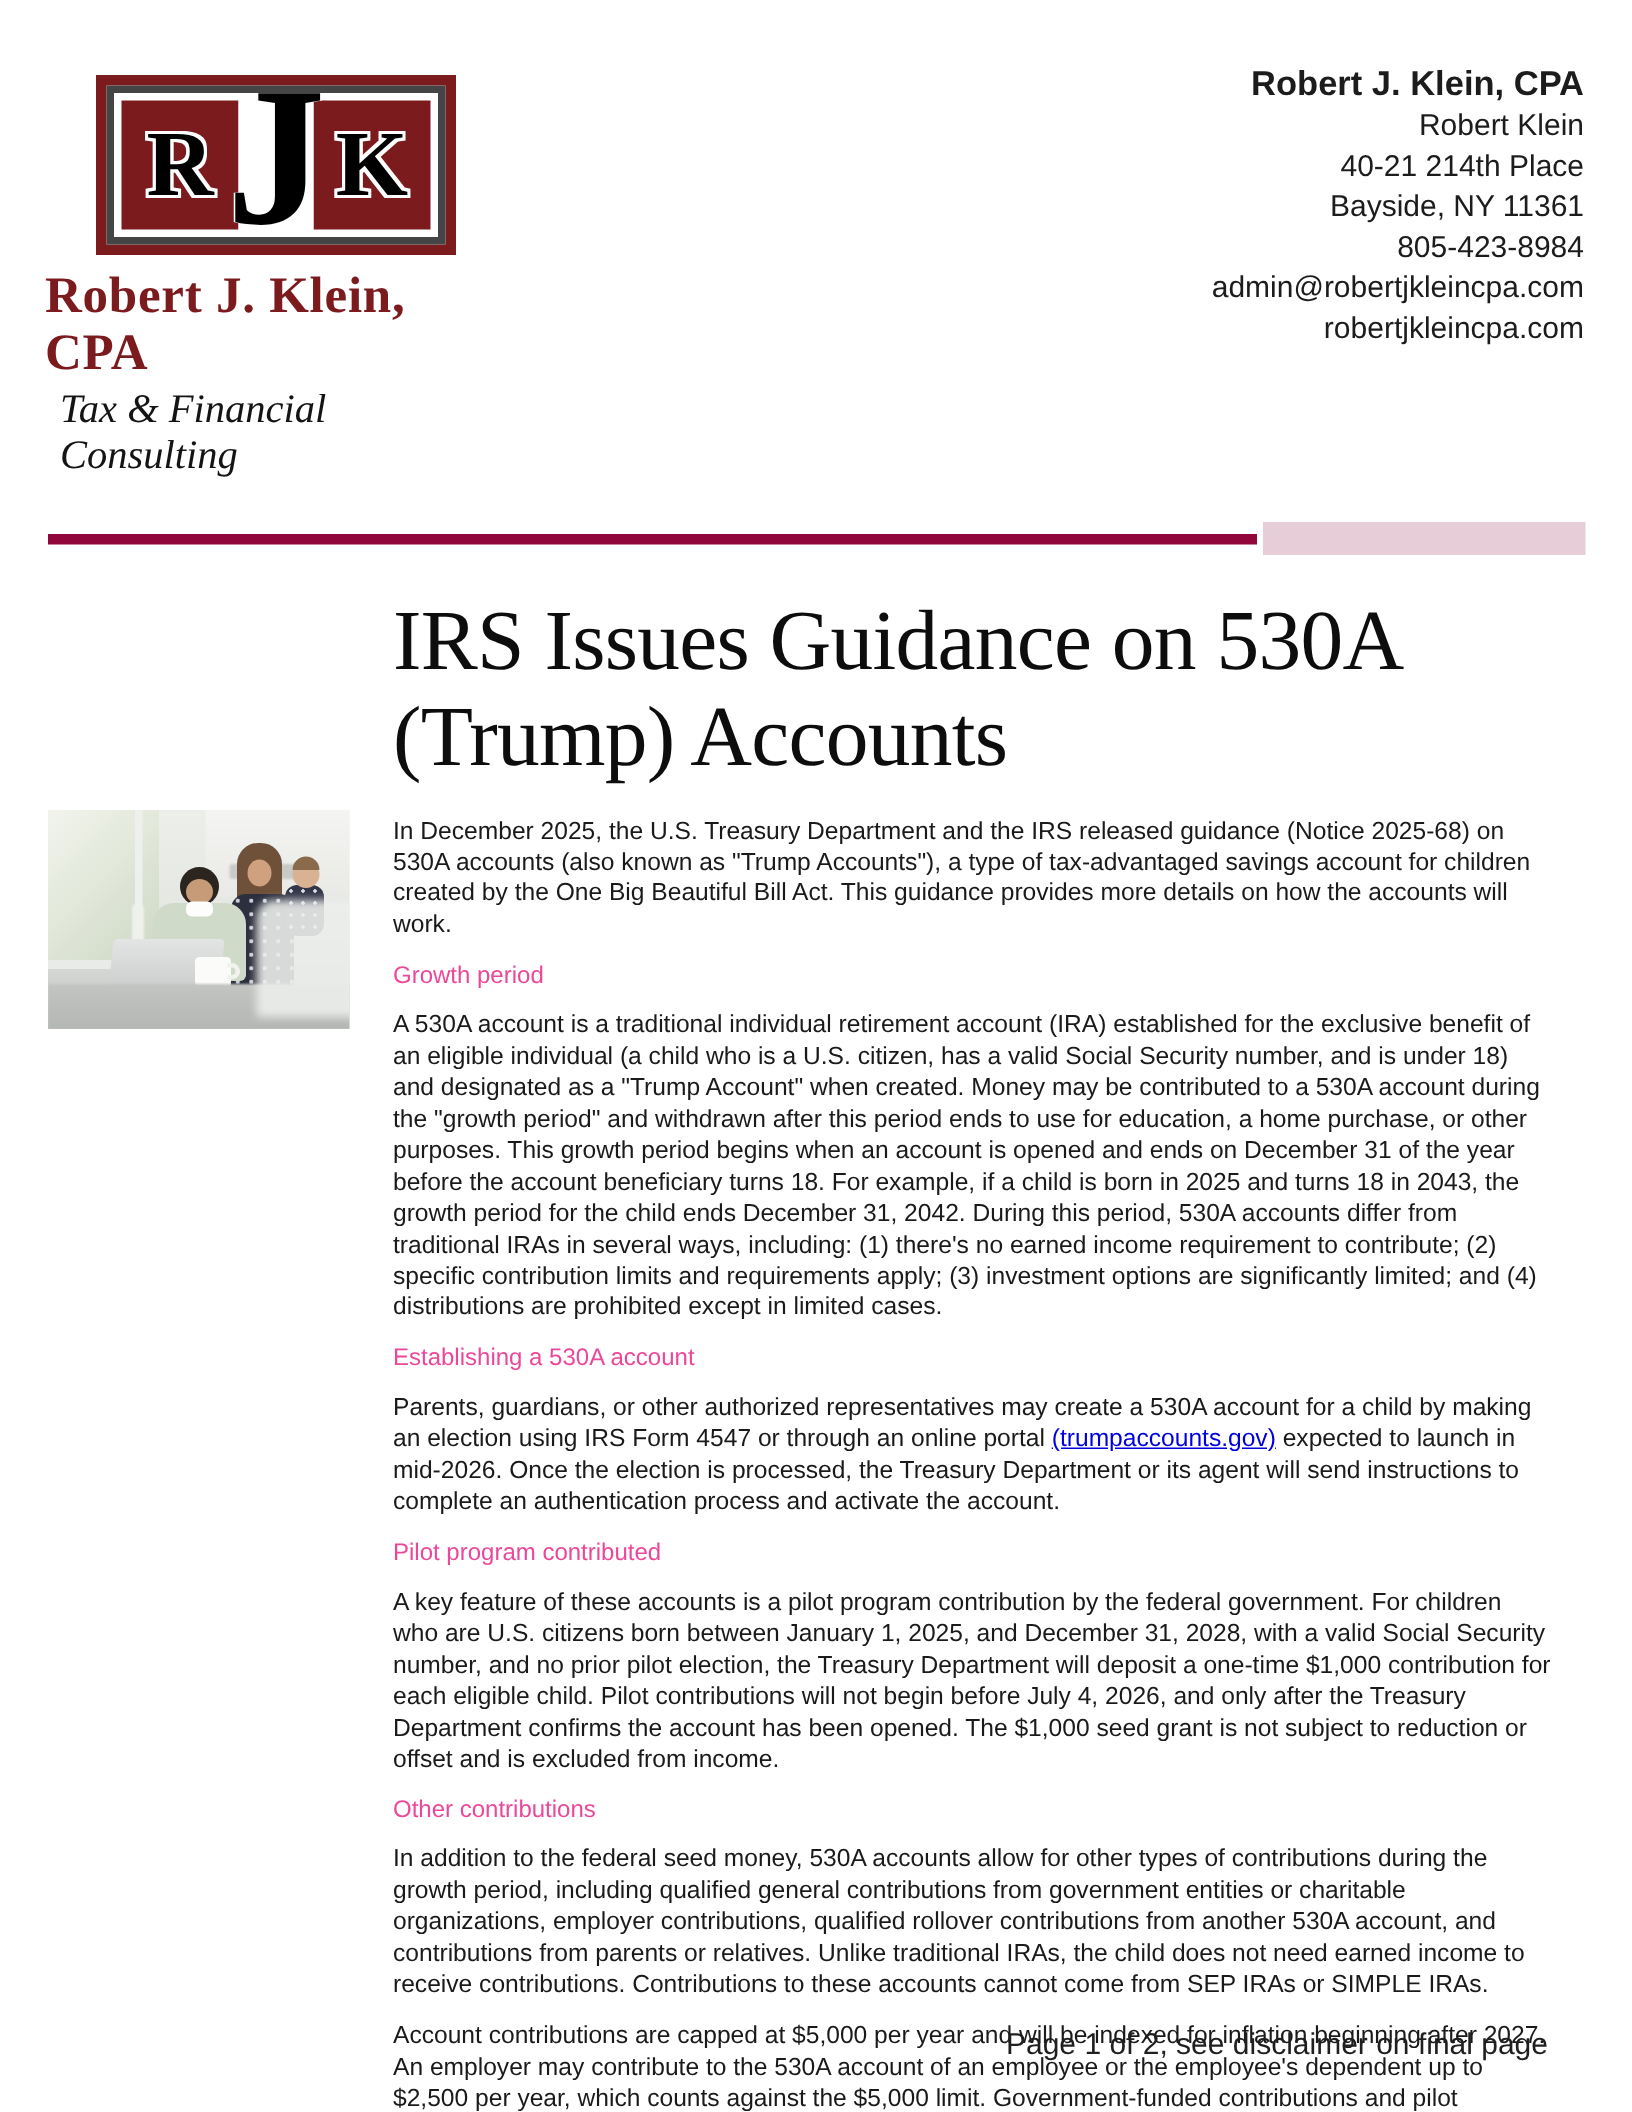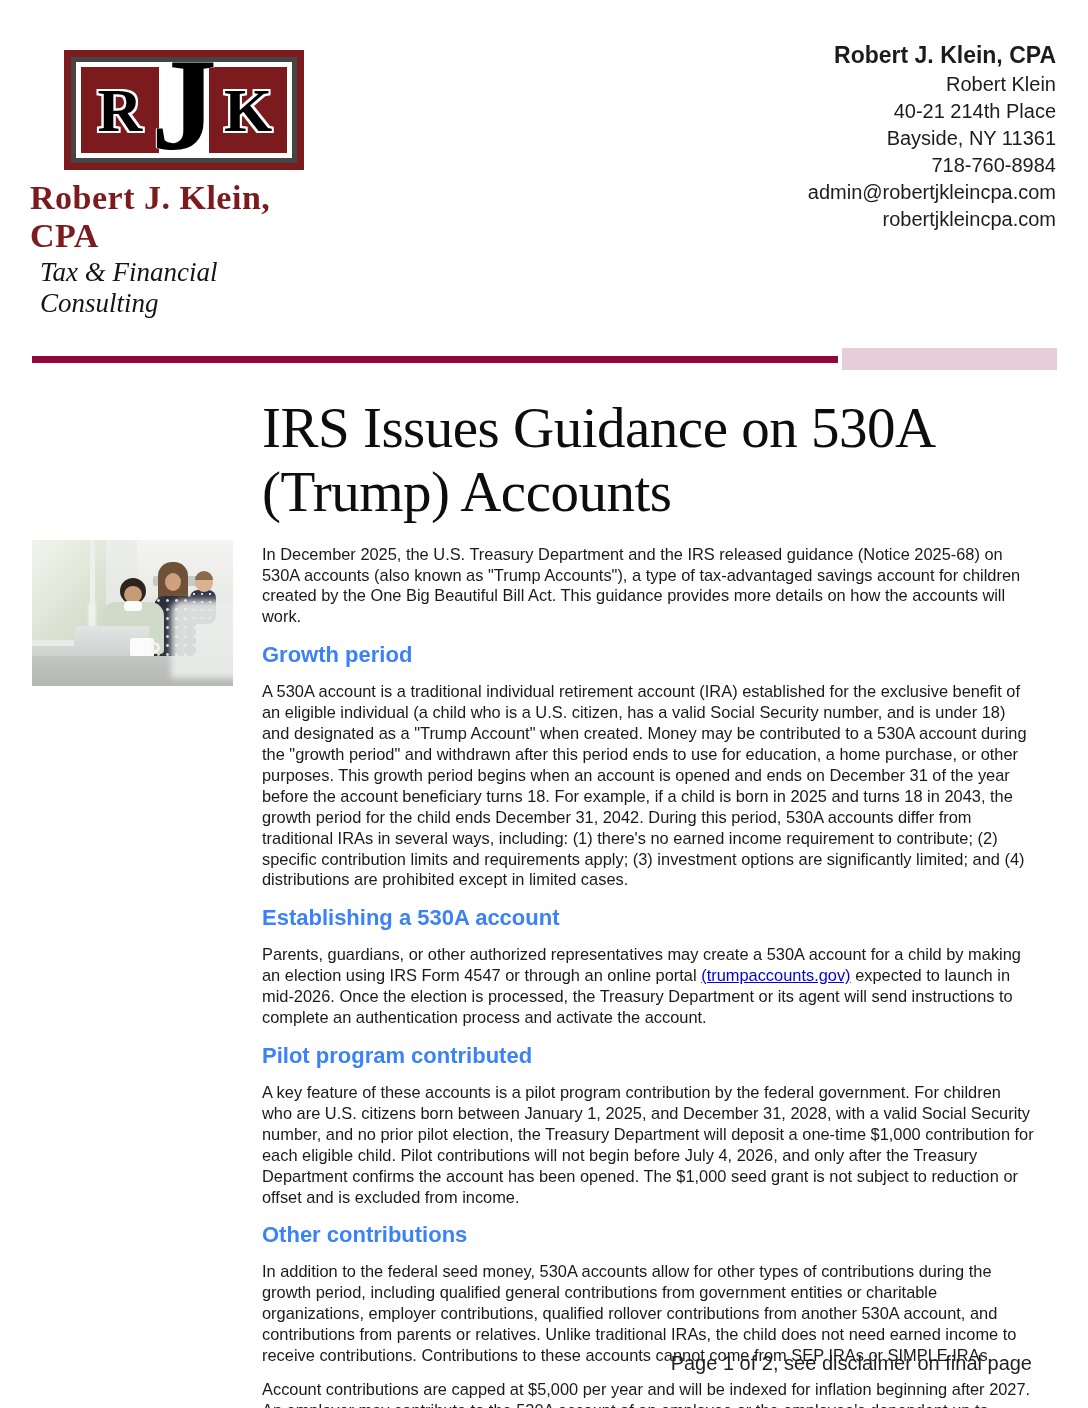--- a/index.html
+++ b/index.html
@@ -90,21 +90,21 @@
   .ph-blur-right { position:absolute; right:-8px; bottom:8px; width:70px; height:78px; background:#eceeec; border-radius:12px 12px 0 0; filter:blur(3px); opacity:.9; }
   .ph-bottle { position:absolute; left:56px; top:62px; width:8px; height:34px; background:#eef1ec; border-radius:4px; filter:blur(0.8px); }
 
   
   main { position:absolute; left:262px; top:396px; width:772px; }
   h1 {
     font-family:"Liberation Serif", serif; font-weight:400; font-size:57px;
     line-height:1.12; color:#0d0d0d; margin-bottom:20px; letter-spacing:-0.5px;
   }
   main p { font-size:16.4px; line-height:20.9px; margin-bottom:12px; color:#1a1a1a;margin-top:13px; }
-  h2 { font-size:22px; color:#3b82f6; margin:15px 0 7px 0; font-weight:bold; }
+  h2 { font-size:16px; color:#ec4899; margin:15px 0 7px 0; font-weight:normal; }
   a.doclink { color:#0000dd; text-decoration:underline; }
 
   
   .footer { position:absolute; right:56px; top:1352px; font-size:20px; color:#1f1f1f; }
 </style>
 </head>
 <body>
 
 <div class="logo-wrap">
   <div class="logo-box">
@@ -122,21 +122,21 @@
   </div>
   <div class="logo-name">Robert J. Klein, CPA</div>
   <div class="logo-tag">Tax &amp; Financial Consulting</div>
 </div>
 
 <div class="contact">
   <div class="contact-name">Robert J. Klein, CPA</div>
   <div>Robert Klein</div>
   <div>40-21 214th Place</div>
   <div>Bayside, NY 11361</div>
-  <div>718-760-8984</div>
+  <div>805-423-8984</div>
   <div>admin@robertjkleincpa.com</div>
   <div>robertjkleincpa.com</div>
 </div>
 
 <div class="rule"></div>
 <div class="rule-accent"></div>
 
 <div class="photo">
   <div class="ph-window"></div>
   <div class="ph-window-frame"></div>

